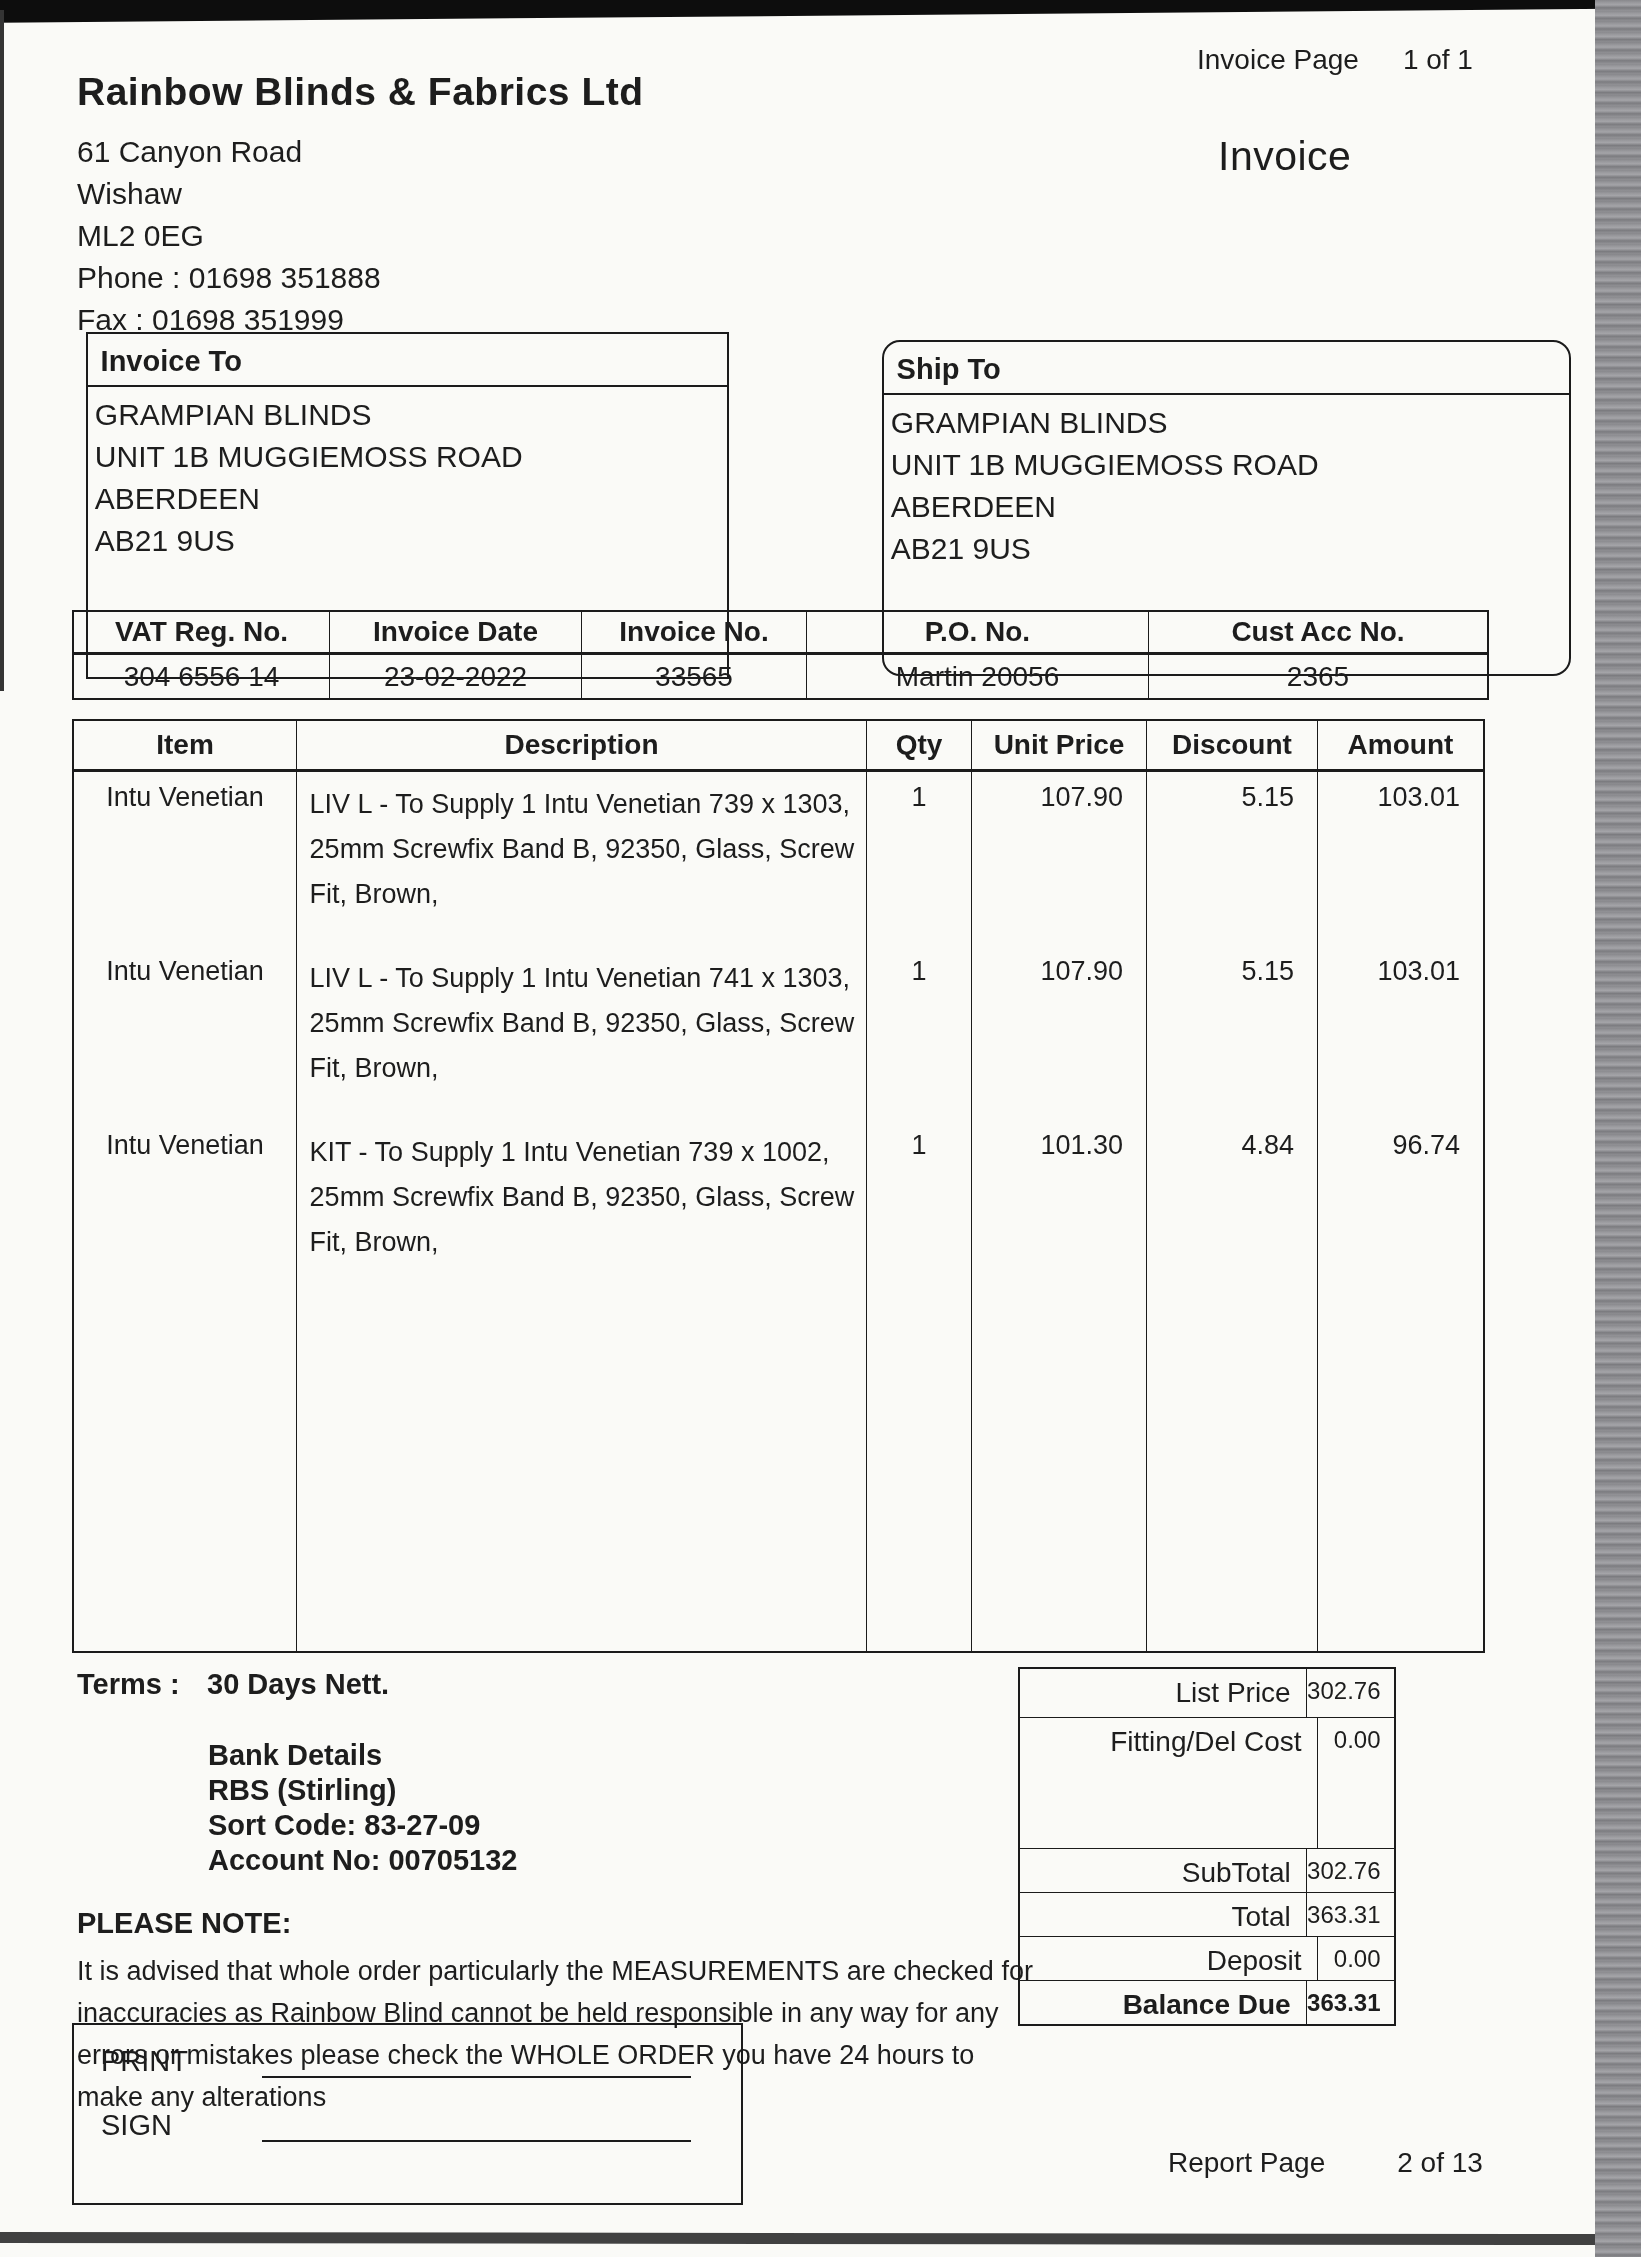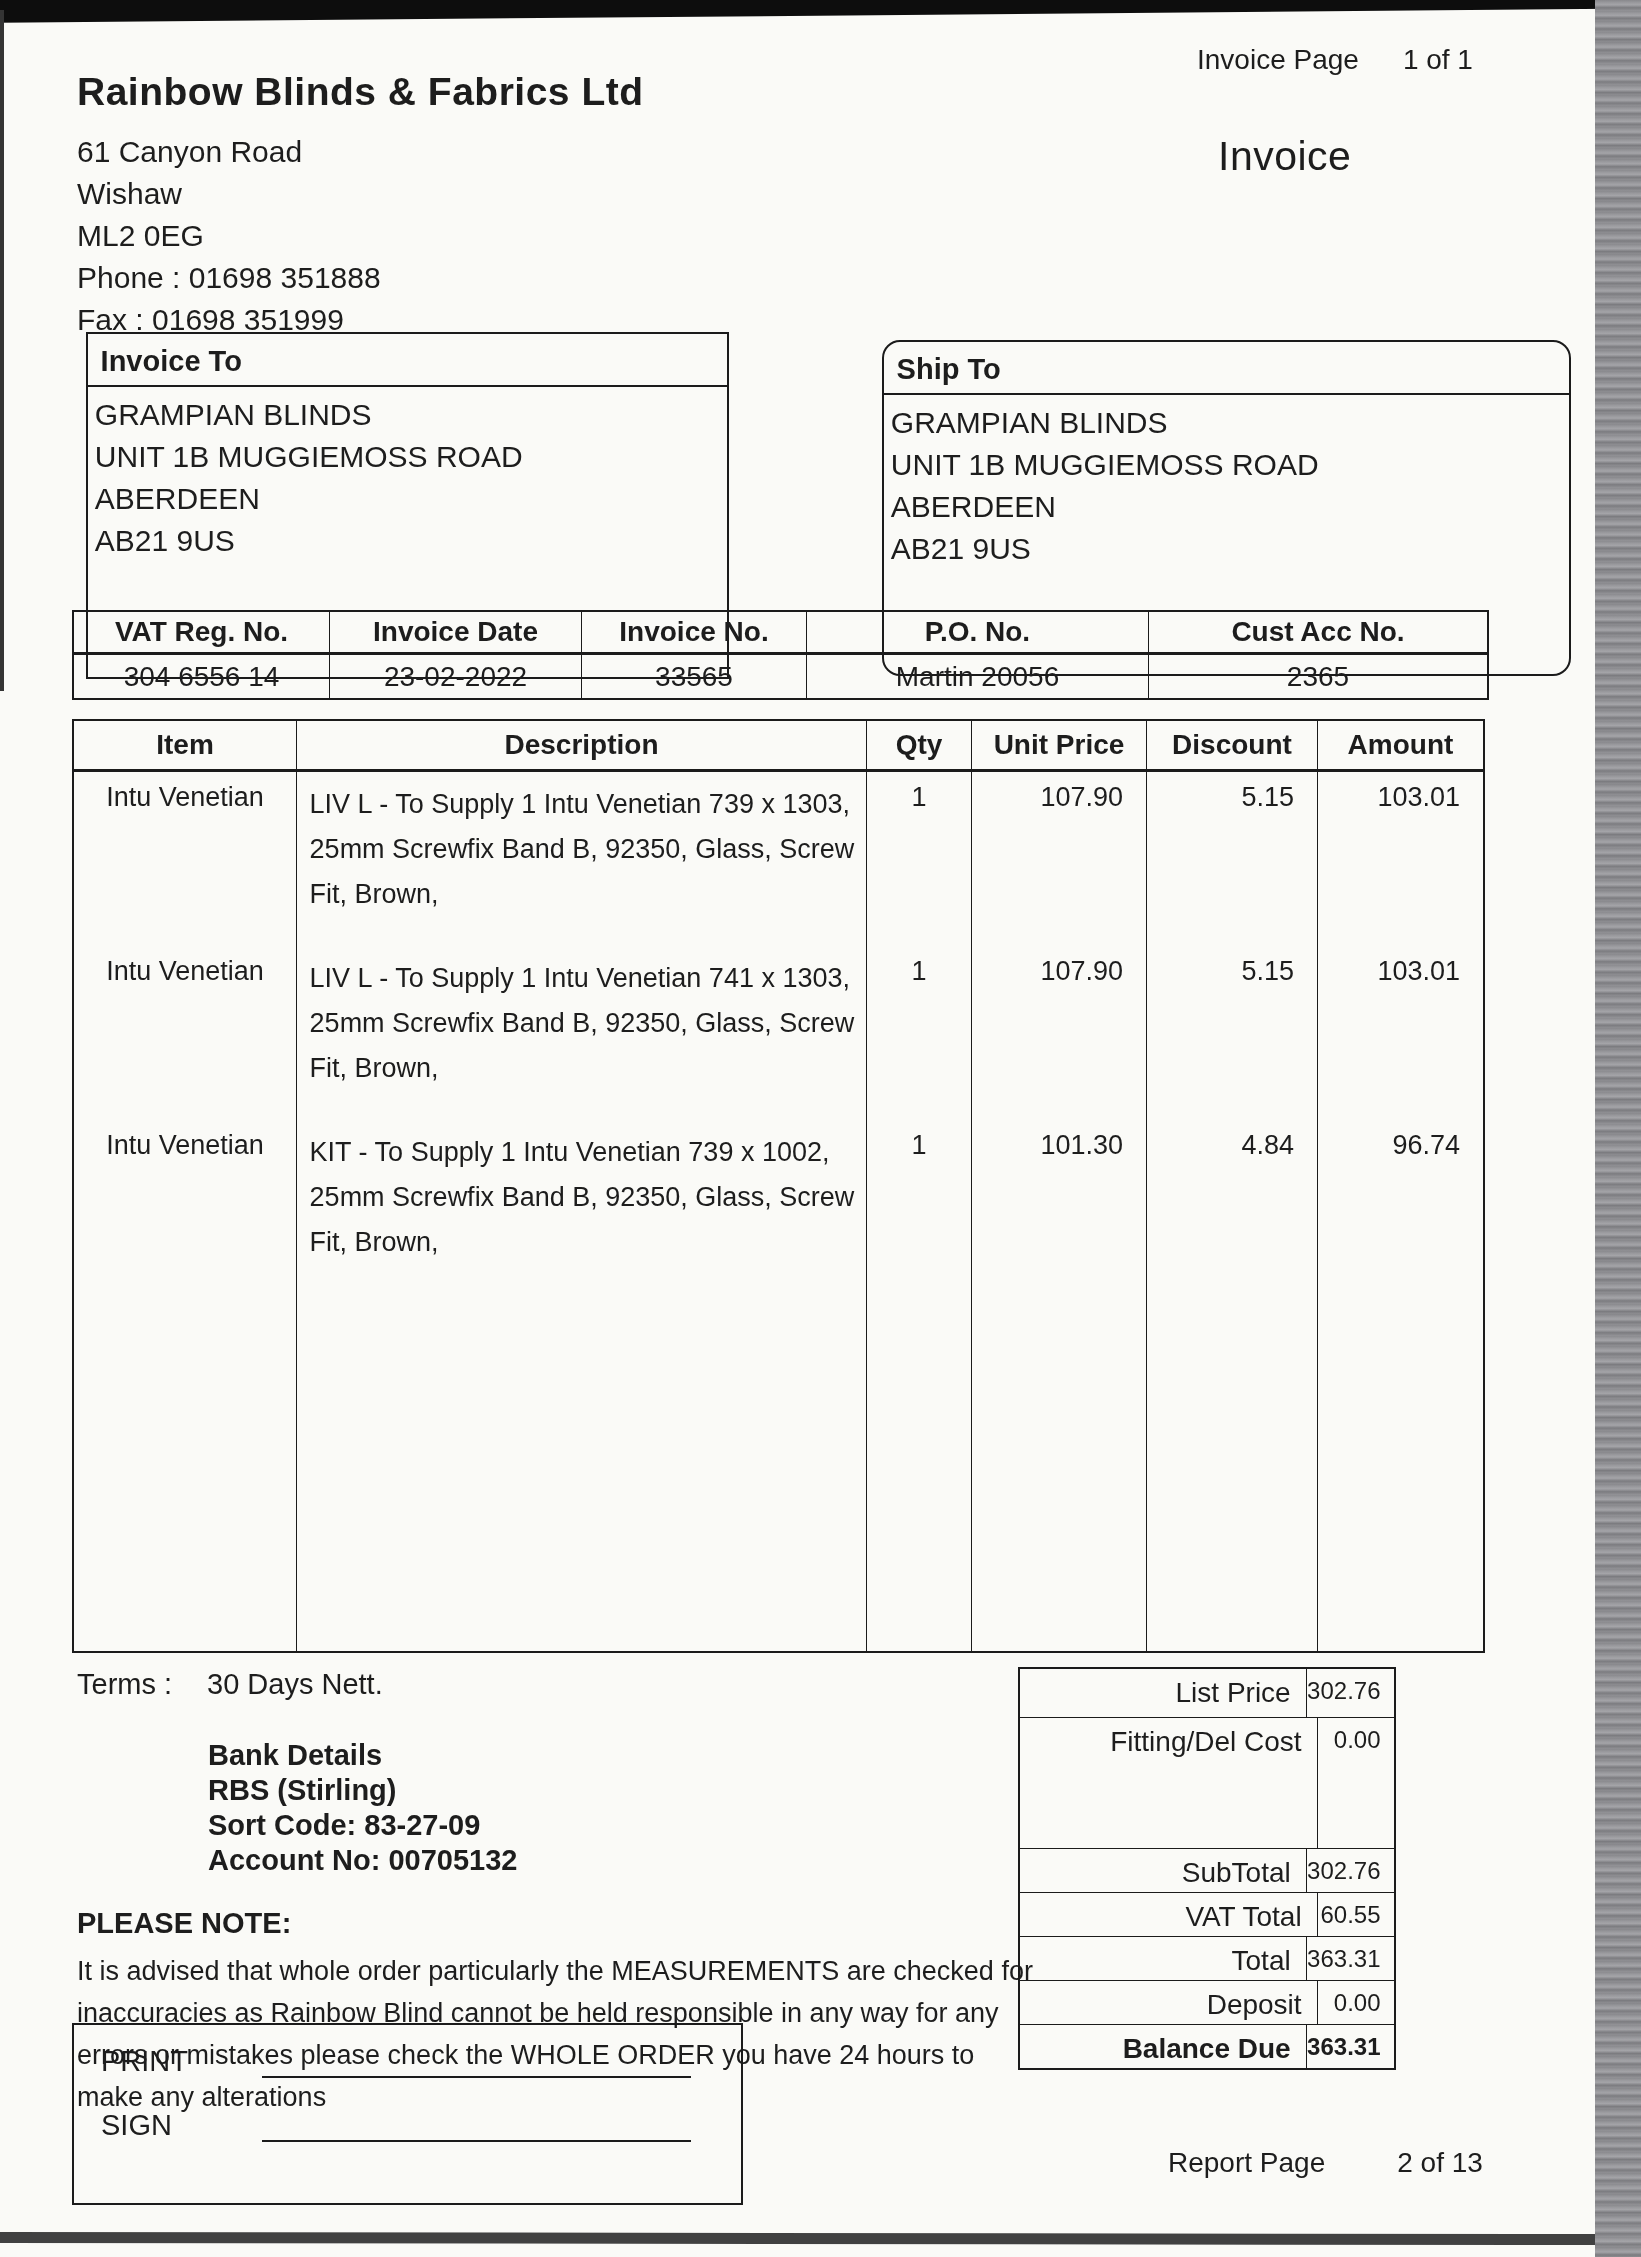--- a/index.html
+++ b/index.html
@@ -55,21 +55,21 @@
     font-size:28px; font-weight:bold; border-bottom:3.9px solid #1b1b1b; }
   .items-table .vline { border-left:1.9px solid #1b1b1b; }
   .items-table .dcell { font-size:27px; padding-top:9.7px; }
   .items-table .gap { padding-top:39px; }
   .cell-item { text-align:center; }
   .cell-desc { line-height:45px; padding-left:12.6px; padding-right:9.7px; }
   .cell-qty  { text-align:center; }
   .cell-num  { text-align:right; padding-right:23px; }
 
   
-  .terms-row { position:absolute; left:77px; top:1668px; display:flex; font-size:29px; font-weight:normal; }
+  .terms-row { position:absolute; left:77px; top:1668px; display:flex; font-size:29px; font-weight:bold; }
   .terms-row .t-label { width:130px; }
   .bank { position:absolute; left:208px; top:1738px; font-size:29px; font-weight:bold; line-height:35px; }
   .please-note { position:absolute; left:77px; top:1907px; font-size:29px; font-weight:bold; }
   .note-body { position:absolute; left:77px; top:1950px; width:961px; font-size:27px; line-height:42px; }
 
   
   .totals { position:absolute; left:1018px; top:1667px; width:378px; border:2.9px solid #1b1b1b; }
   .totals .t-row { display:flex; border-top:1.9px solid #1b1b1b; }
   .totals .t-row:first-child { border-top:none; }
   .totals .t-label { width:298px; border-right:1.9px solid #1b1b1b; text-align:right;
@@ -206,24 +206,20 @@
   </div>
   <div class="t-row tall">
     <div class="t-label">Fitting/Del Cost</div>
     <div class="t-value">0.00</div>
   </div>
   <div class="t-row">
     <div class="t-label">SubTotal</div>
     <div class="t-value">302.76</div>
   </div>
   <div class="t-row">
-    <div class="t-label">VAT Total</div>
-    <div class="t-value">60.55</div>
-  </div>
-  <div class="t-row">
     <div class="t-label">Total</div>
     <div class="t-value">363.31</div>
   </div>
   <div class="t-row">
     <div class="t-label">Deposit</div>
     <div class="t-value">0.00</div>
   </div>
   <div class="t-row bold">
     <div class="t-label">Balance Due</div>
     <div class="t-value">363.31</div>

